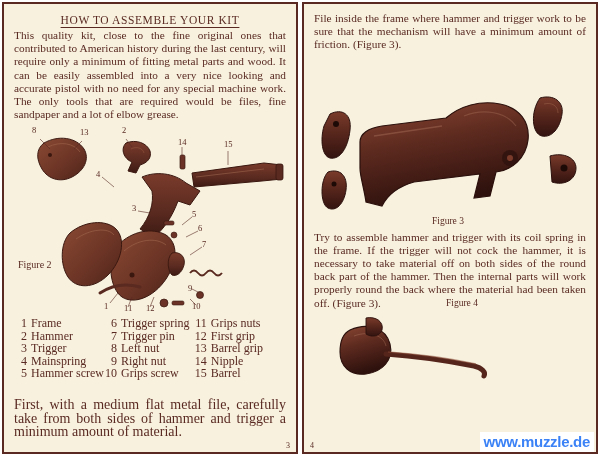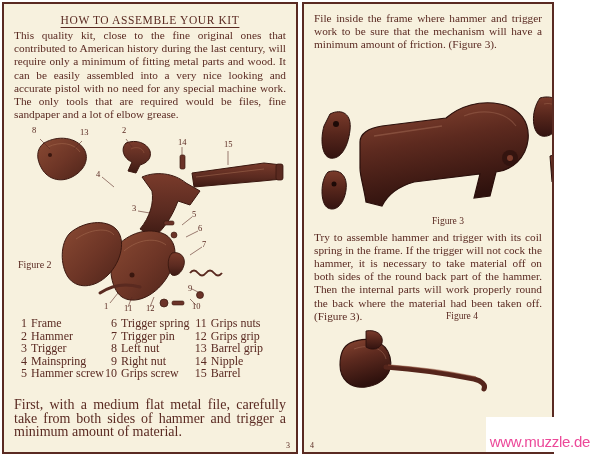--- a/index.html
+++ b/index.html
@@ -17,21 +17,21 @@
   }
   .page{
     position:relative;
     background:#f7f1de;
     border:2px solid #5a2a22;
     box-sizing:border-box;
     color:#5a2a22;
     overflow:hidden;
   }
   .page.left{width:296px;}
-  .page.right{width:252px;}
+  .page.right{width:296px;}
   .inner{
     position:absolute;inset:0;
     padding:8px 10px 4px 10px;
     box-sizing:border-box;
   }
   h1.title{
     font-size:11.5px;
     text-align:center;
     font-weight:normal;
     letter-spacing:.6px;
@@ -106,26 +106,26 @@
   .figcap{
     position:absolute;
     font-size:9.5px;
   }
 
   
   .watermark{
     position:absolute;
     right:6px;bottom:4px;
     background:#ffffff;
-    color:#ec4899;
+    color:#3b82f6;
     font-family:"Liberation Sans", sans-serif;
-    font-weight:normal;
+    font-weight:bold;
     font-size:15px;
     letter-spacing:-0.3px;
-    padding:16px 4px 2px 4px;
+    padding:1px 4px 2px 4px;
     z-index:50;
   }
   svg{display:block;}
 </style>
 </head>
 <body>
 
 <div class="spread">
 
   <div class="page left">
@@ -252,21 +252,21 @@
         </div>
         <div class="col c2">
           <div class="row"><span class="n">6</span><span>Trigger spring</span></div>
           <div class="row"><span class="n">7</span><span>Trigger pin</span></div>
           <div class="row"><span class="n">8</span><span>Left nut</span></div>
           <div class="row"><span class="n">9</span><span>Right nut</span></div>
           <div class="row"><span class="n">10</span><span>Grips screw</span></div>
         </div>
         <div class="col c3">
           <div class="row"><span class="n">11</span><span>Grips nuts</span></div>
-          <div class="row"><span class="n">12</span><span>Grips grip</span></div>
+          <div class="row"><span class="n">12</span><span>First grip</span></div>
           <div class="row"><span class="n">13</span><span>Barrel grip</span></div>
           <div class="row"><span class="n">14</span><span>Nipple</span></div>
           <div class="row"><span class="n">15</span><span>Barrel</span></div>
         </div>
       </div>
 
       <p class="footnote">First, with a medium flat metal file, carefully take from both sides of hammer and trigger a minimum amount of material.</p>
       <span class="pagenum l">3</span>
     </div>
   </div>

